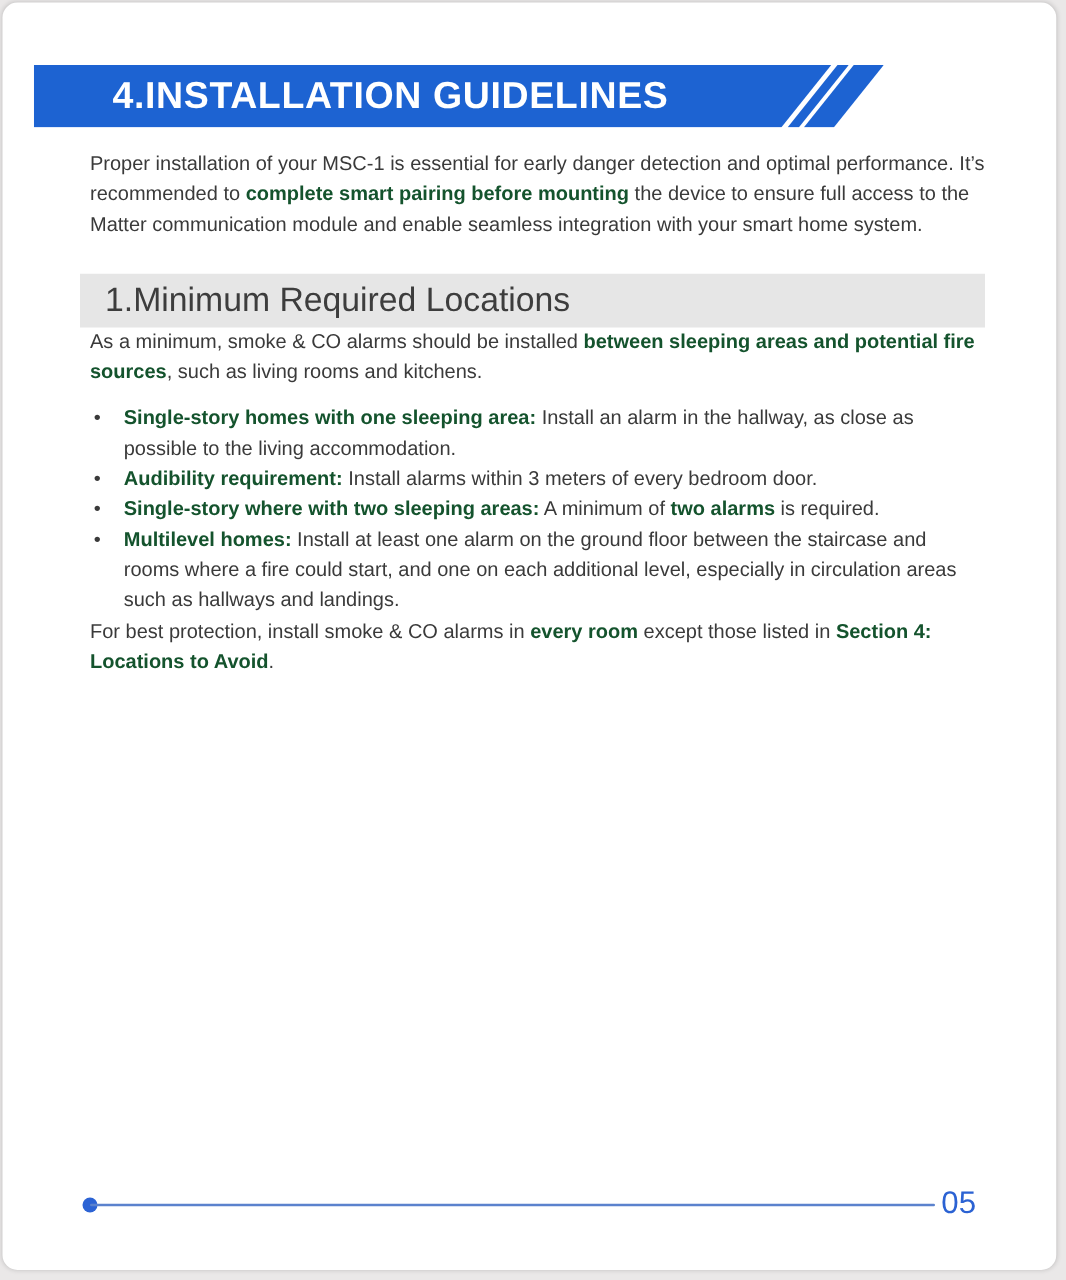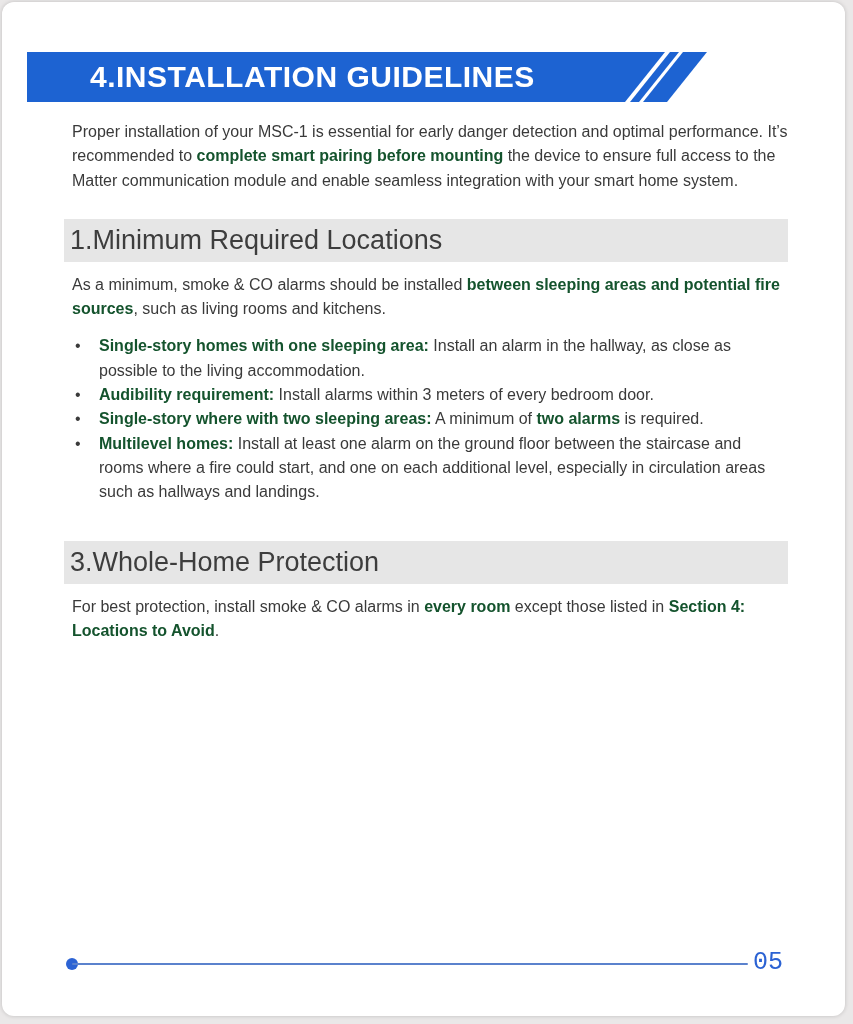--- a/index.html
+++ b/index.html
@@ -49,28 +49,28 @@
   .content b { font-weight: bold; color: #14532d; }
   .section-bar {
     background: #e6e6e6;
     color: #3d3d3d;
     font-size: 27px;
     font-weight: normal;
     height: 43px;
     line-height: 43px;
     margin-left: -8px;
     width: 724px;
-    padding-left: 6px;
+    padding-left: 20px;
     white-space: nowrap;
     overflow: hidden;
   }
   .bar-1 { margin-top: 26px; }
   .bar-2 { margin-top: 22px; }
   .bar-3 { margin-top: 36px; }
-  .para  { margin-top: 11px; }
+  .para  { }
   .para-follow { margin-top: 0; }
   .bullet-list { list-style: none; margin-top: 13px; }
   .bullet-list li { position: relative; padding-left: 27px; }
   .bullet-list li::before {
     content: "•";
     position: absolute;
     left: 3px; top: 0;
     color: #3a3a3a;
   }
   
@@ -86,21 +86,20 @@
     left: 64px; top: 956px;
     width: 12px; height: 12px;
     border-radius: 50%;
     background: #2c63d4;
   }
   .page-number {
     position: absolute;
     left: 751px; top: 946px;
     color: #2b62d3;
     font-size: 25px;
-    font-family: Liberation Mono, monospace;
   }
 </style>
 </head>
 <body>
 
 <div class="card">
 
   <header class="banner">
     <div class="banner-bar">
       <h1 class="banner-title">4.INSTALLATION GUIDELINES</h1>
@@ -117,21 +116,20 @@
     <p class="para"><span>As a minimum, smoke &amp; CO alarms should be installed </span><b>between sleeping areas and potential fire sources</b><span>, such as living rooms and kitchens.</span></p>
 
     <ul class="bullet-list">
       <li><b>Single-story homes with one sleeping area:</b><span> Install an alarm in the hallway, as close as possible to the living accommodation.</span></li>
       <li><b>Audibility requirement:</b><span> Install alarms within 3 meters of every bedroom door.</span></li>
       <li><b>Single-story where with two sleeping areas:</b><span> A minimum of </span><b>two alarms</b><span> is required.</span></li>
       <li><b>Multilevel homes:</b><span> Install at least one alarm on the ground floor between the staircase and rooms where a fire could start, and one on each additional level, especially in circulation areas such as hallways and landings.</span></li>
     </ul>
 
 
-    <h2 class="section-bar bar-3">3.Whole-Home Protection</h2>
     <p class="para"><span>For best protection, install smoke &amp; CO alarms in </span><b>every room</b><span> except those listed in </span><b>Section 4: Locations to Avoid</b><span>.</span></p>
 
   </main>
 
   <footer>
     <span class="footer-dot"></span>
     <span class="footer-line"></span>
     <span class="page-number">05</span>
   </footer>
 

